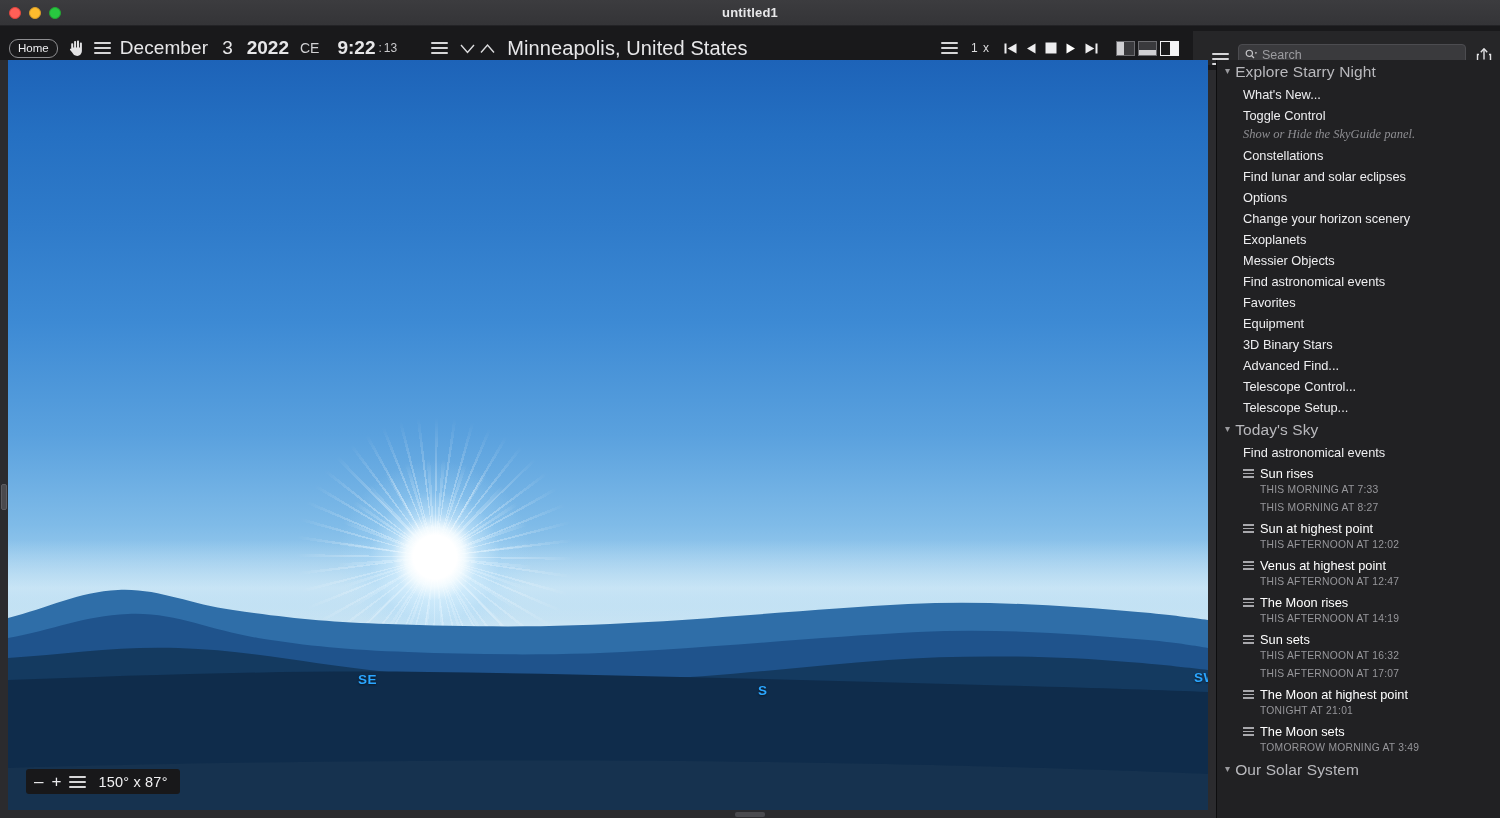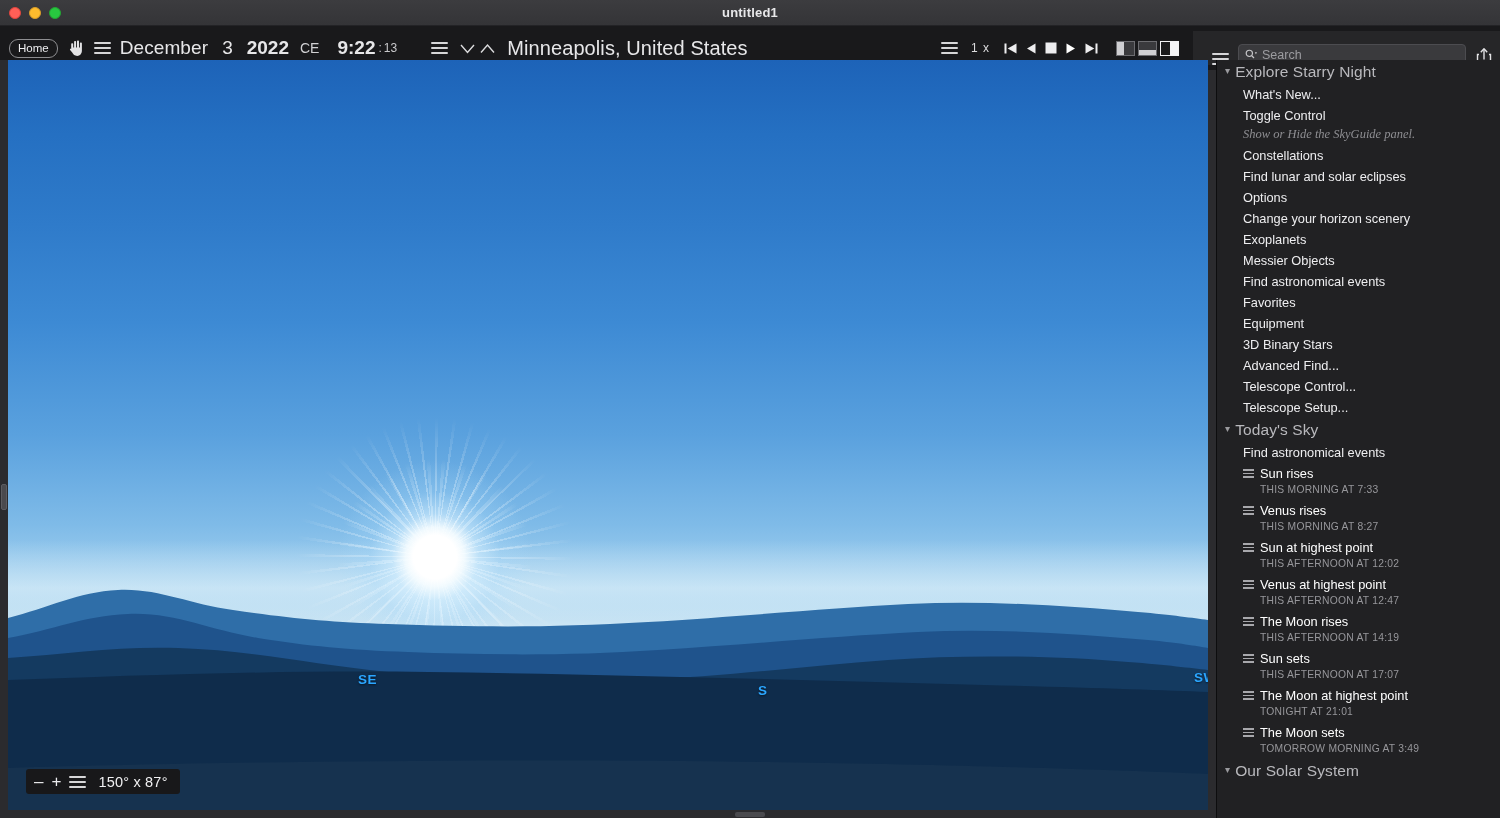--- a/index.html
+++ b/index.html
@@ -427,28 +427,20 @@
       <div class="sb-item">Find astronomical events</div>
       <div class="sb-event">
         <span class="ev-grip">
           <i></i>
           <i></i>
           <i></i>
         </span>
         <span>Sun rises</span>
       </div>
       <div class="sb-time">THIS MORNING AT 7:33</div>
-      <div class="sb-event">
-        <span class="ev-grip">
-          <i></i>
-          <i></i>
-          <i></i>
-        </span>
-        <span>Venus rises</span>
-      </div>
       <div class="sb-time">THIS MORNING AT 8:27</div>
       <div class="sb-event">
         <span class="ev-grip">
           <i></i>
           <i></i>
           <i></i>
         </span>
         <span>Sun at highest point</span>
       </div>
       <div class="sb-time">THIS AFTERNOON AT 12:02</div>
@@ -471,20 +463,21 @@
       </div>
       <div class="sb-time">THIS AFTERNOON AT 14:19</div>
       <div class="sb-event">
         <span class="ev-grip">
           <i></i>
           <i></i>
           <i></i>
         </span>
         <span>Sun sets</span>
       </div>
+      <div class="sb-time">THIS AFTERNOON AT 16:32</div>
       <div class="sb-time">THIS AFTERNOON AT 17:07</div>
       <div class="sb-event">
         <span class="ev-grip">
           <i></i>
           <i></i>
           <i></i>
         </span>
         <span>The Moon at highest point</span>
       </div>
       <div class="sb-time">TONIGHT AT 21:01</div>

